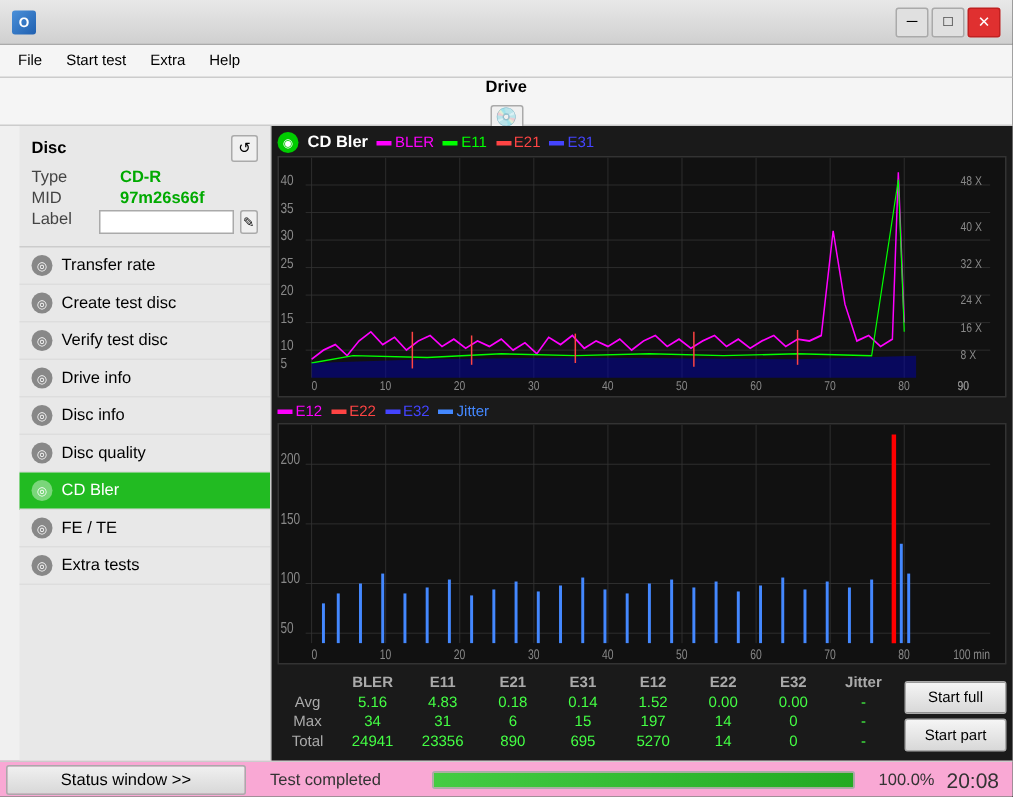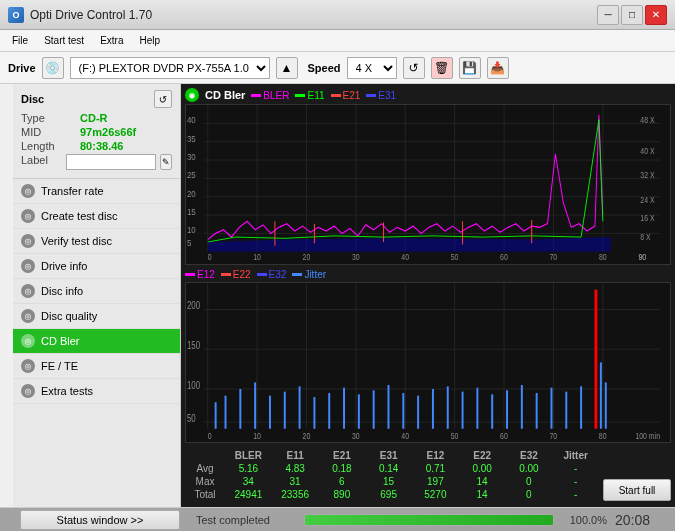--- a/index.html
+++ b/index.html
@@ -71,20 +71,21 @@
 
     
     #drive-bar {
       background: #f5f5f5;
       height: 32px;
       display: flex;
       align-items: center;
       border-bottom: 1px solid #ccc;
       padding: 0 8px;
       gap: 6px;
+      flex-direction: column;
     }
     .drive-label { font-size: 11px; font-weight: bold; }
     .drive-select {
       height: 22px;
       border: 1px solid #aaa;
       background: white;
       font-size: 11px;
       padding: 0 4px;
       width: 200px;
     }
@@ -260,25 +261,25 @@
       border: 1px solid #aaa;
       cursor: pointer;
       font-size: 10px;
       border-radius: 2px;
       white-space: nowrap;
     }
 
     
     #status-bar {
       height: 24px;
-      background: #a3a3a3;
+      background: #f9a8d4;
       border-top: 1px solid #ccc;
       display: flex;
       align-items: center;
-      padding: 0 20px;
+      padding: 0 4px;
       gap: 8px;
     }
     #status-nav {
       width: 168px;
       display: flex;
       align-items: center;
     }
     .status-nav-btn {
       width: 160px;
       height: 20px;
@@ -317,21 +318,20 @@
       color: #333;
       width: 40px;
     }
   </style>
 </head>
 <body>
 
 <div id="title-bar">
   <div id="title-bar-left">
     <div id="app-icon">O</div>
-    <span id="title-text">Opti Drive Control 1.70</span>
   </div>
   <div id="title-controls">
     <button class="title-btn">─</button>
     <button class="title-btn">□</button>
     <button class="title-btn close">✕</button>
   </div>
 </div>
 
 <div id="menu-bar">
   <span class="menu-item">File</span>
@@ -370,24 +370,20 @@
         <span id="disc-title">Disc</span>
         <div class="icon-btn" style="width:18px;height:18px;font-size:10px;">↺</div>
       </div>
       <div class="disc-row">
         <span class="disc-key">Type</span>
         <span class="disc-val">CD-R</span>
       </div>
       <div class="disc-row">
         <span class="disc-key">MID</span>
         <span class="disc-val">97m26s66f</span>
-      </div>
-      <div class="disc-row">
-        <span class="disc-key">Length</span>
-        <span class="disc-val">80:38.46</span>
       </div>
       <div class="disc-row">
         <span class="disc-key">Label</span>
         <input class="label-input" type="text" style="">
         <div class="icon-btn" style="width:16px;height:16px;font-size:9px;">✎</div>
       </div>
     </div>
 
     <div id="nav-items">
       <div class="nav-item">
@@ -617,21 +613,21 @@
           <span class="stats-cell header">E32</span>
           <span class="stats-cell header">Jitter</span>
         </div>
 
         <div class="stats-row">
           <span class="stats-cell row-label">Avg</span>
           <span class="stats-cell green">5.16</span>
           <span class="stats-cell green">4.83</span>
           <span class="stats-cell green">0.18</span>
           <span class="stats-cell green">0.14</span>
-          <span class="stats-cell green">0.71</span>
+          <span class="stats-cell green">1.52</span>
           <span class="stats-cell green">0.00</span>
           <span class="stats-cell green">0.00</span>
           <span class="stats-cell green">-</span>
         </div>
 
         <div class="stats-row">
           <span class="stats-cell row-label">Max</span>
           <span class="stats-cell green">34</span>
           <span class="stats-cell green">31</span>
           <span class="stats-cell green">6</span>
@@ -649,20 +645,21 @@
           <span class="stats-cell green">890</span>
           <span class="stats-cell green">695</span>
           <span class="stats-cell green">5270</span>
           <span class="stats-cell green">14</span>
           <span class="stats-cell green">0</span>
           <span class="stats-cell green">-</span>
         </div>
       </div>
       <div id="action-buttons">
         <button class="action-btn">Start full</button>
+        <button class="action-btn">Start part</button>
       </div>
     </div>
 
   </div>
 </div>
 
 <div id="status-bar">
   <div id="status-nav">
     <button class="status-nav-btn">Status window &gt;&gt;</button>
   </div>

